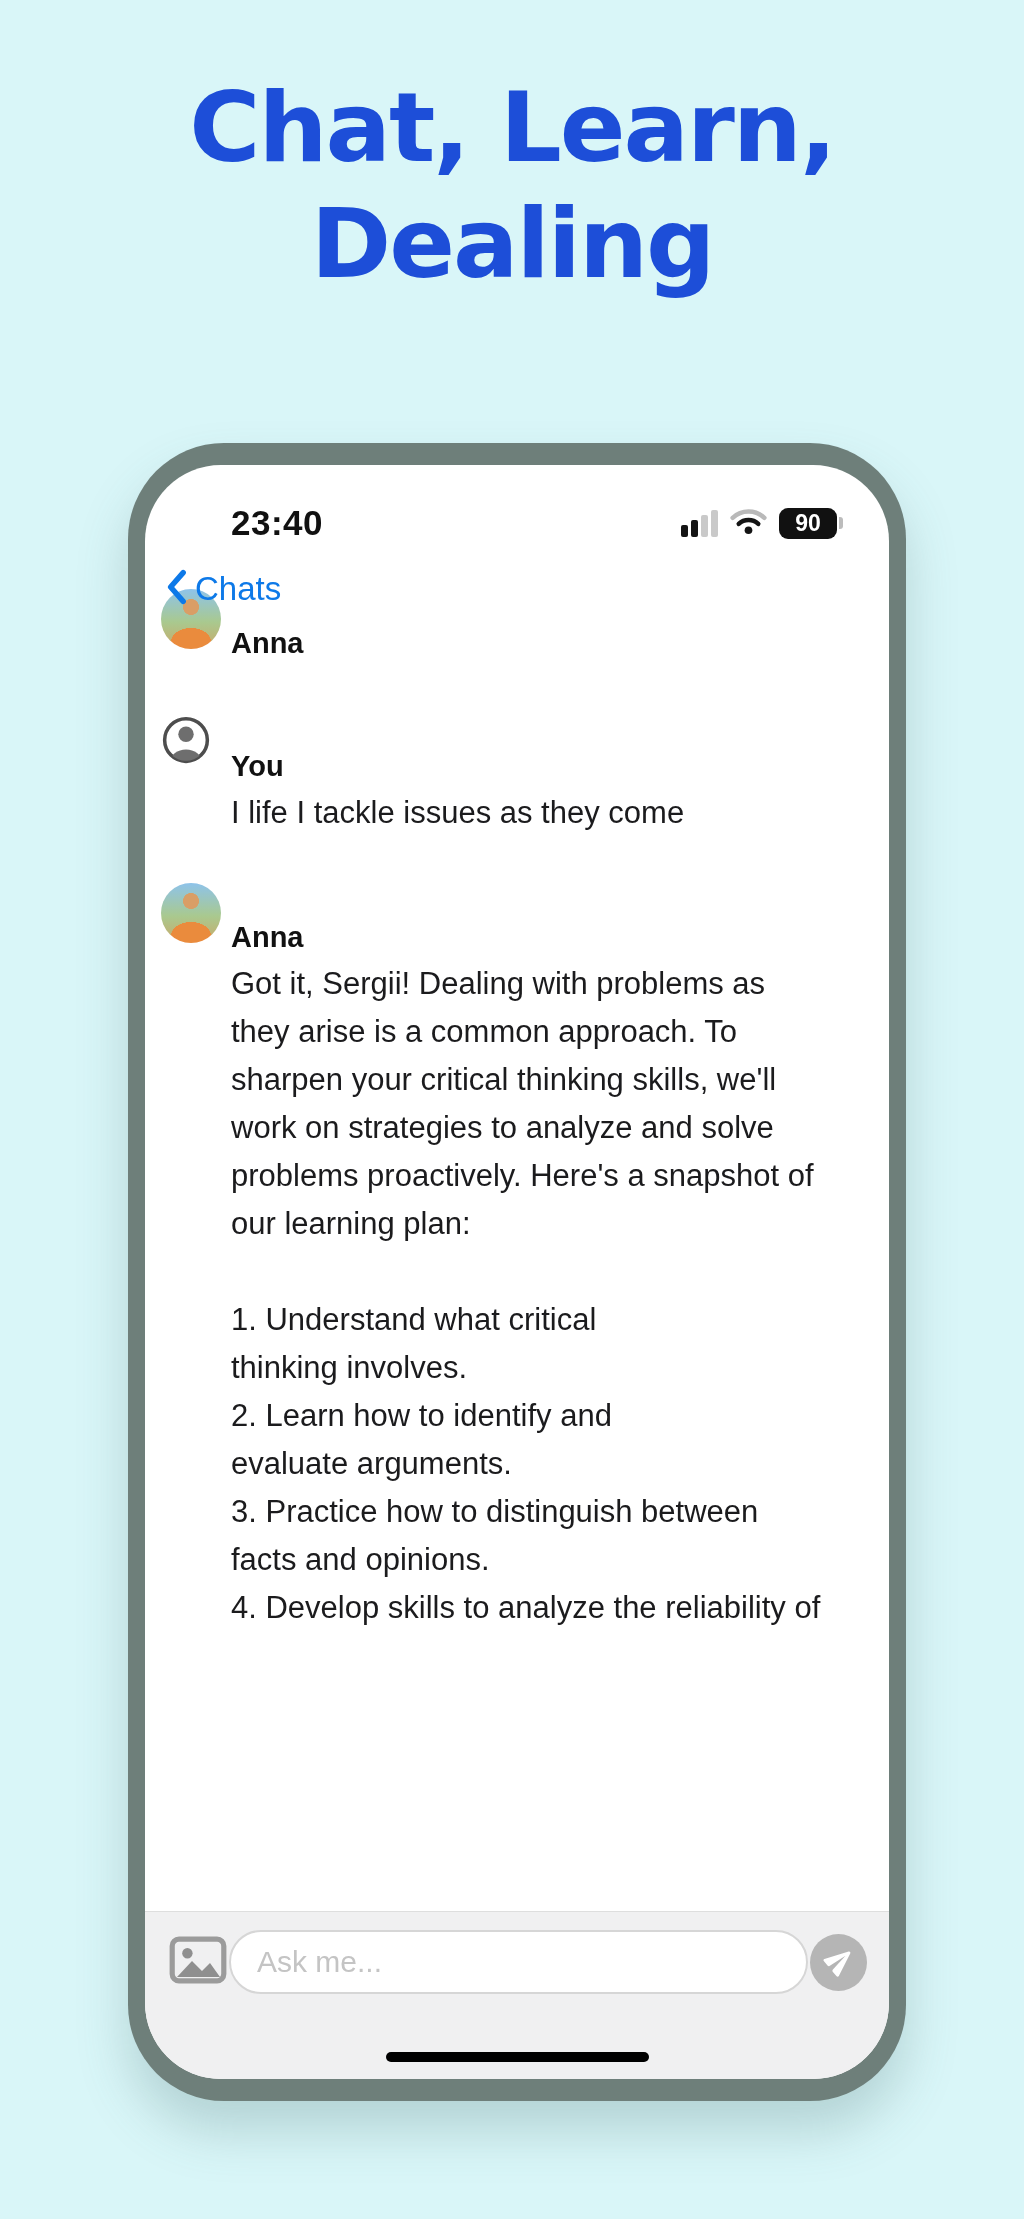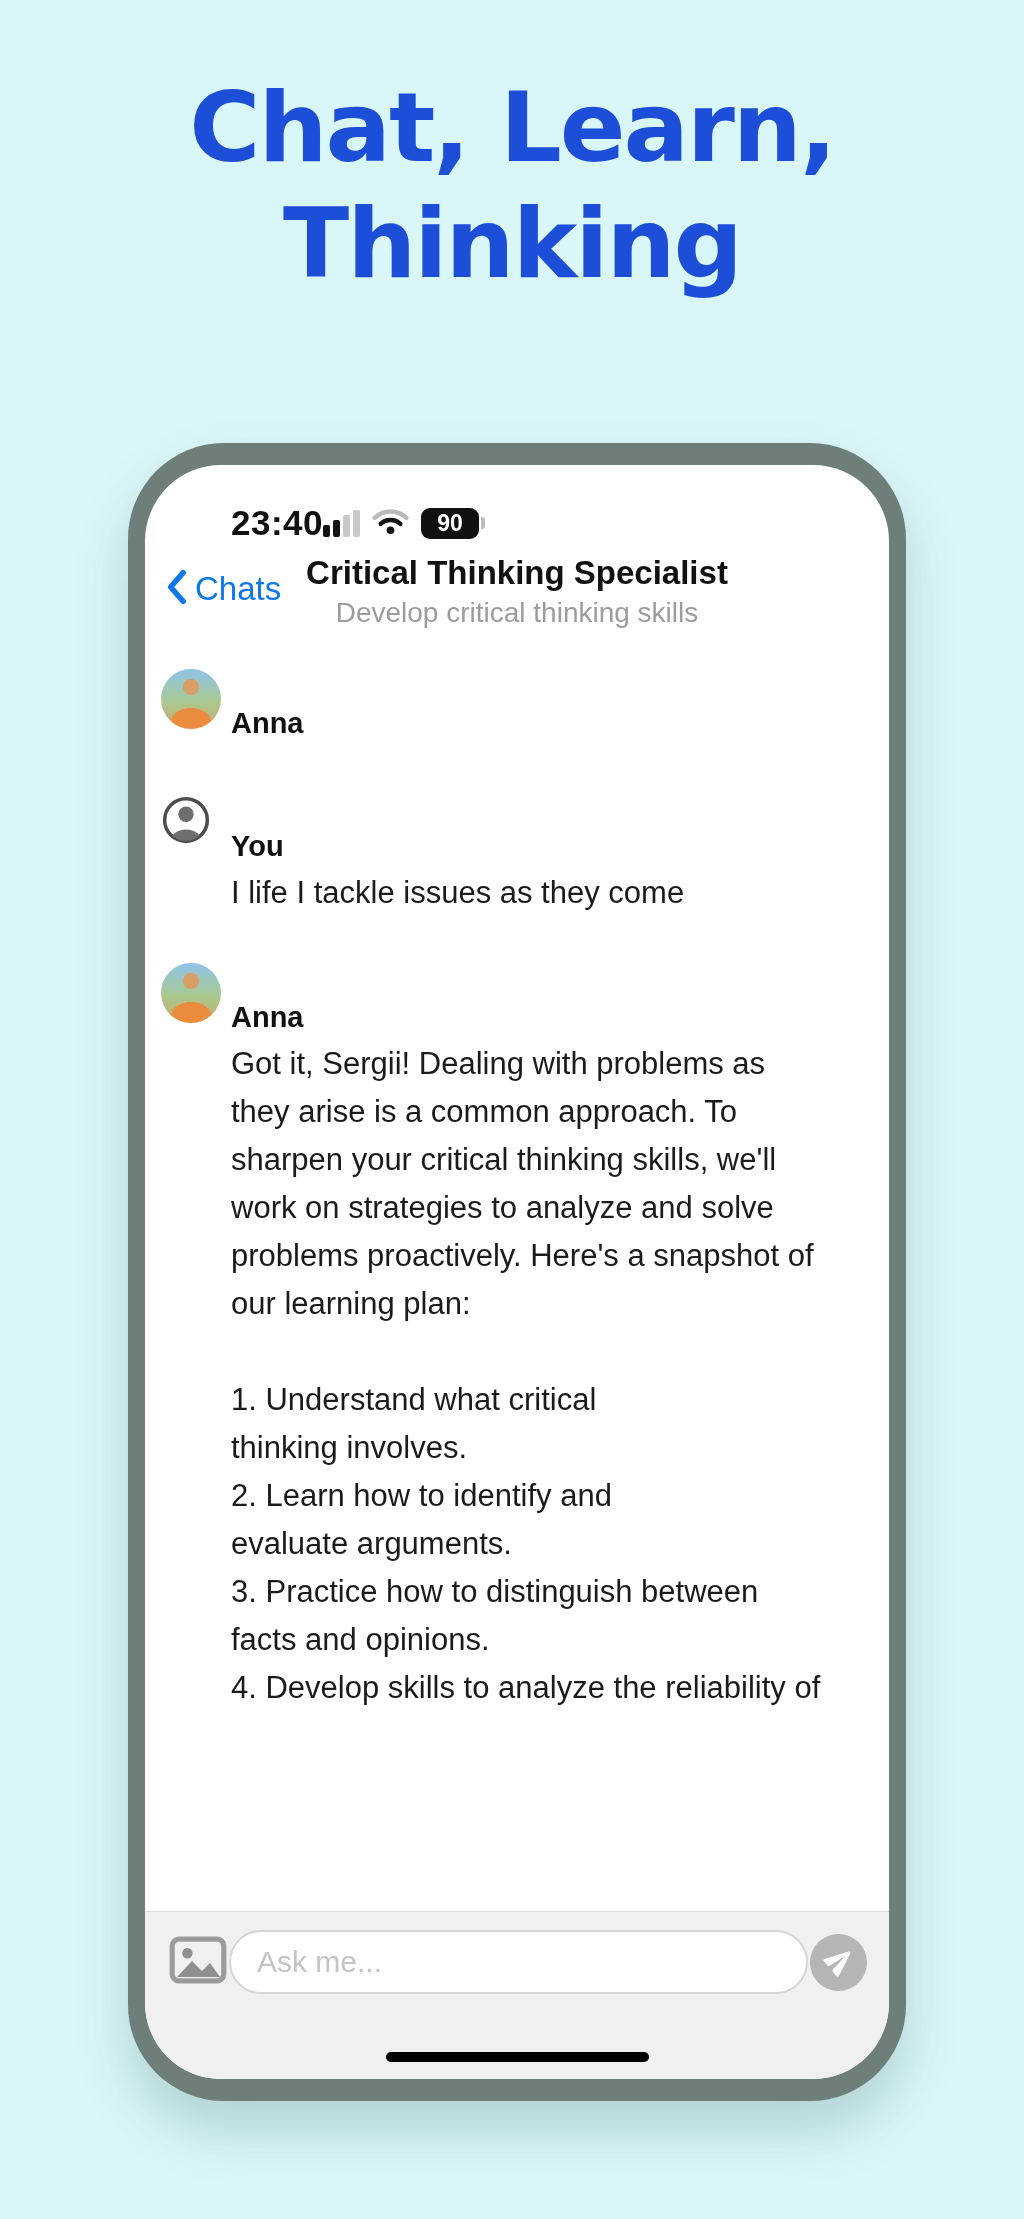--- a/index.html
+++ b/index.html
@@ -26,21 +26,21 @@
     padding:22px 17px;
     box-shadow:0 30px 50px rgba(70,110,110,.25);
   }
   .screen{
     width:100%;height:100%;
     background:#ffffff;border-radius:76px;
     overflow:hidden;display:flex;flex-direction:column;
   }
   
   .status-bar{
-    display:flex;align-items:center;
+    display:flex;align-items:center;justify-content:space-between;
     padding:38px 46px 4px 86px;
   }
   .time{font-size:35px;font-weight:bold;color:#111;letter-spacing:.5px;}
   .status-icons{display:flex;align-items:center;gap:12px;}
   .signal{display:flex;align-items:flex-end;gap:3px;height:27px;}
   .signal i{display:block;width:7px;border-radius:2px;}
   .signal i:nth-child(1){height:12px;background:#141414;}
   .signal i:nth-child(2){height:17px;background:#141414;}
   .signal i:nth-child(3){height:22px;background:#c9c9c9;}
   .signal i:nth-child(4){height:27px;background:#c9c9c9;}
@@ -97,21 +97,21 @@
   .home-indicator{
     width:263px;height:10px;background:#000;border-radius:6px;
     margin:auto auto 17px auto;
   }
 </style>
 </head>
 <body>
 
 <div class="headline">
   <div>Chat, Learn,</div>
-  <div>Thinking</div>
+  <div>Dealing</div>
 </div>
 
 <div class="phone">
   <div class="screen">
 
     <div class="status-bar">
       <span class="time">23:40</span>
       <span class="status-icons">
         <span class="signal">
             <i></i>
@@ -134,24 +134,20 @@
     </div>
 
     <div class="nav-bar">
       <div class="back">
         <span>
           <svg width="22" height="36" viewBox="0 0 12 20">
             <path d="M10 2 L3 10 L10 18" stroke="#0d79e8" stroke-width="3" fill="none" stroke-linecap="round" stroke-linejoin="round"></path>
           </svg>
         </span>
         <span class="back-label">Chats</span>
-      </div>
-      <div class="nav-center">
-        <div class="nav-title">Critical Thinking Specialist</div>
-        <div class="nav-subtitle">Develop critical thinking skills</div>
       </div>
     </div>
 
     <div class="messages">
 
       <div class="message">
         <div class="avatar-col">
           <div class="avatar-photo"></div>
         </div>
         <div class="msg-body">

